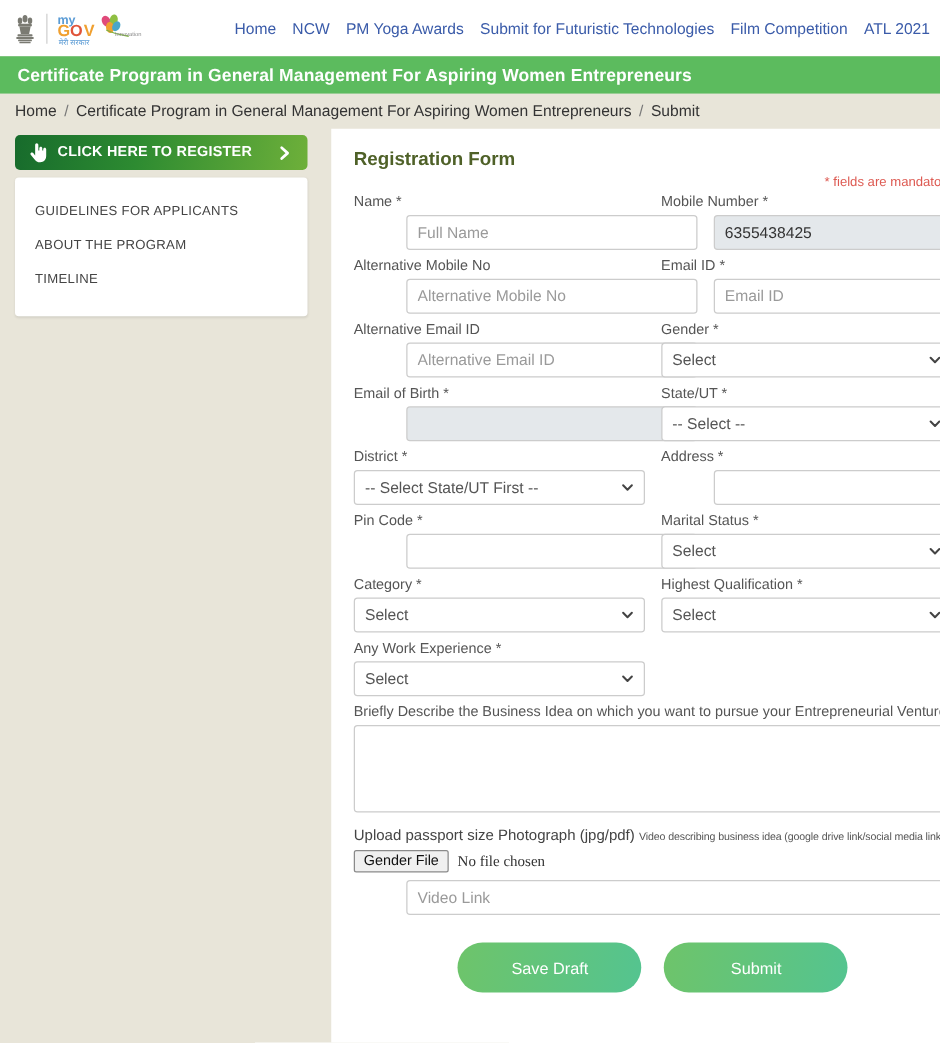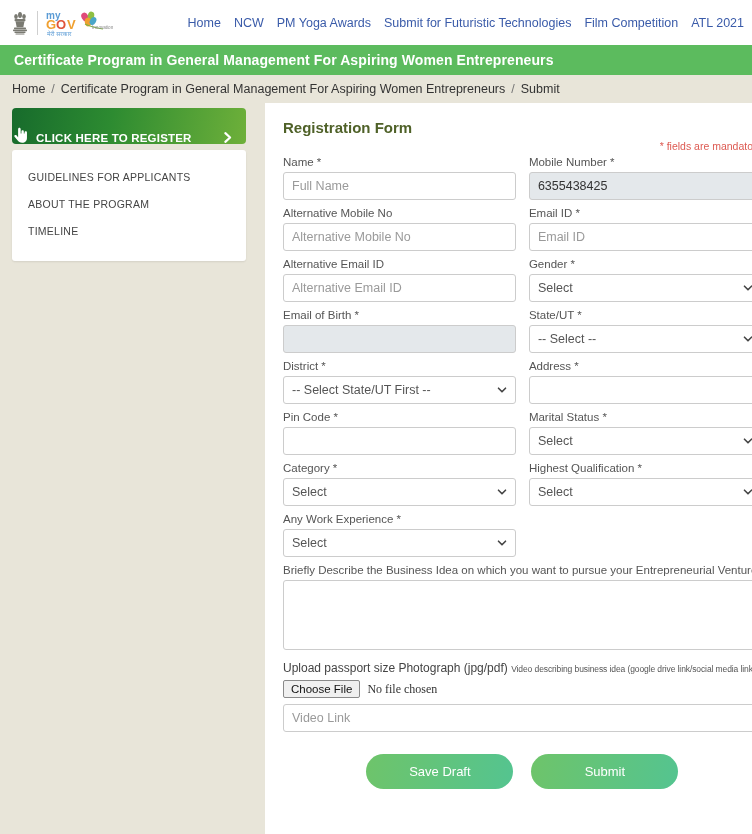--- a/index.html
+++ b/index.html
@@ -78,30 +78,30 @@
   }
 
   
   .sidebar {
     width: 265px;
     flex: none;
     padding: 5px 0 0 12px;
   }
   .reg-btn {
     width: 234px;
-    height: 36px;
+    height: 28px;
     border-radius: 4px;
     background: linear-gradient(100deg, #176b2c 0%, #2d8b31 42%, #6eb03a 100%);
     display: flex;
-    align-items: flex-end;
+    align-items: center;
     color: #fff;
     font-size: 11.5px;
     font-weight: bold;
     letter-spacing: .2px;
-    padding: 0 12px 0 0;
+    padding: 0 12px 0 10px;
     cursor: pointer;
     border: none;
   }
   .hand-icon { width: 17px; height: 17px; flex: none; margin-right: 7px; }
   .reg-label { flex: 1; text-align: left; }
   .chev-right { width: 13px; height: 13px; flex: none; }
 
   .side-card {
     width: 234px;
     background: #fff;
@@ -155,20 +155,21 @@
     width: 100%;
     height: 28px;
     border: 1px solid #ccc;
     border-radius: 3px;
     background: #fff;
     font-family: "Liberation Sans", sans-serif;
     font-size: 12.5px;
     color: #444;
     padding: 8px 8px;
     outline: none;
+    margin-left: 42px;
   }
   .ctl::placeholder { color: #9a9a9a; }
   .ctl.filled { background: #e4e8eb; color: #333; }
   .ctl.disabled { background: #e4e8eb; }
 
   .selwrap { position: relative; }
   .selwrap select {
     width: 100%;
     height: 28px;
     border: 1px solid #ccc;
@@ -230,21 +231,21 @@
   .nofile { font-size: 12px; color: #333; font-family: Liberation Serif, serif; }
 
   .btnrow {
     display: flex;
     justify-content: center;
     gap: 18px;
     margin-top: 22px;
   }
   .pill {
     width: 147px;
-    height: 35px;
+    height: 40px;
     border: none;
     border-radius: 22px;
     background: linear-gradient(100deg, #6ec46a 0%, #54c490 100%);
     color: #fff;
     font-family: "Liberation Sans", sans-serif;
     font-size: 13px;
     cursor: pointer;
   }
 </style>
 </head>
@@ -476,21 +477,21 @@
       <label class="fl">Briefly Describe the Business Idea on which you want to pursue your Entrepreneurial Venture*</label>
       <textarea class="ta" style=""></textarea>
     </div>
 
     
     <div class="upload-label">
       <span>Upload passport size Photograph (jpg/pdf)</span>
       <span class="small">Video describing business idea (google drive link/social media link) *</span>
     </div>
     <div class="filerow">
-      <button class="choose-btn">Choose File</button>
+      <button class="choose-btn">Gender File</button>
       <span class="nofile">No file chosen</span>
     </div>
     <input class="ctl" type="text" placeholder="Video Link" style="">
 
     
     <div class="btnrow">
       <button class="pill">Save Draft</button>
       <button class="pill">Submit</button>
     </div>
   </section>

